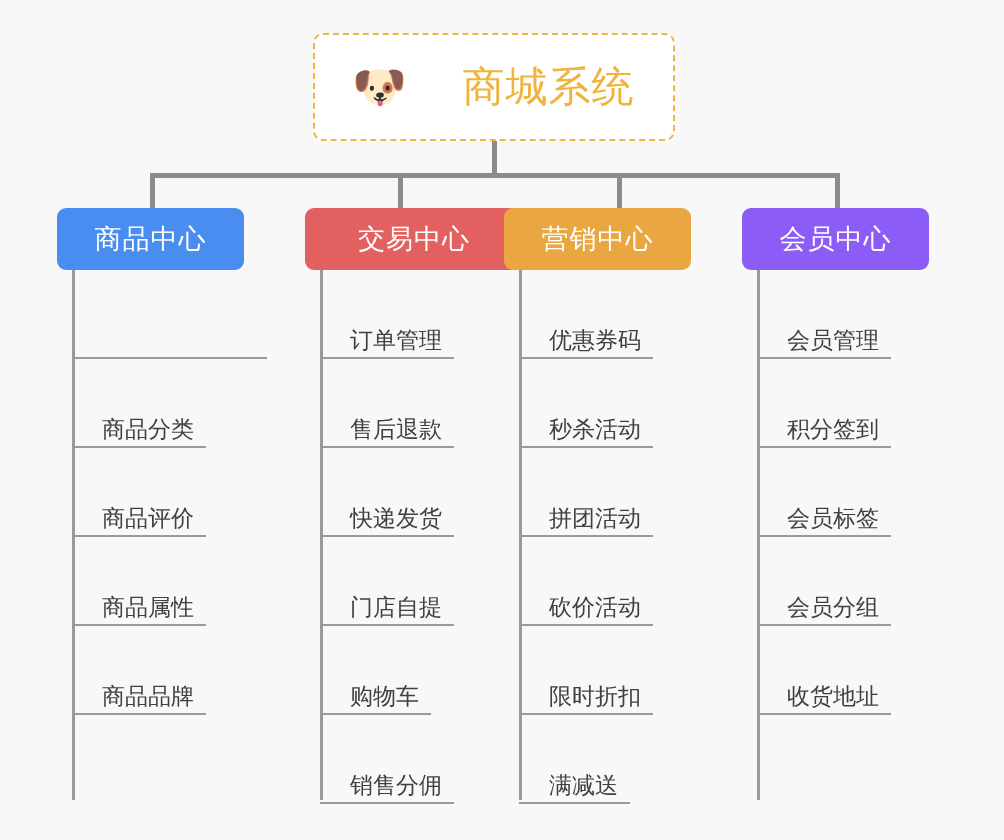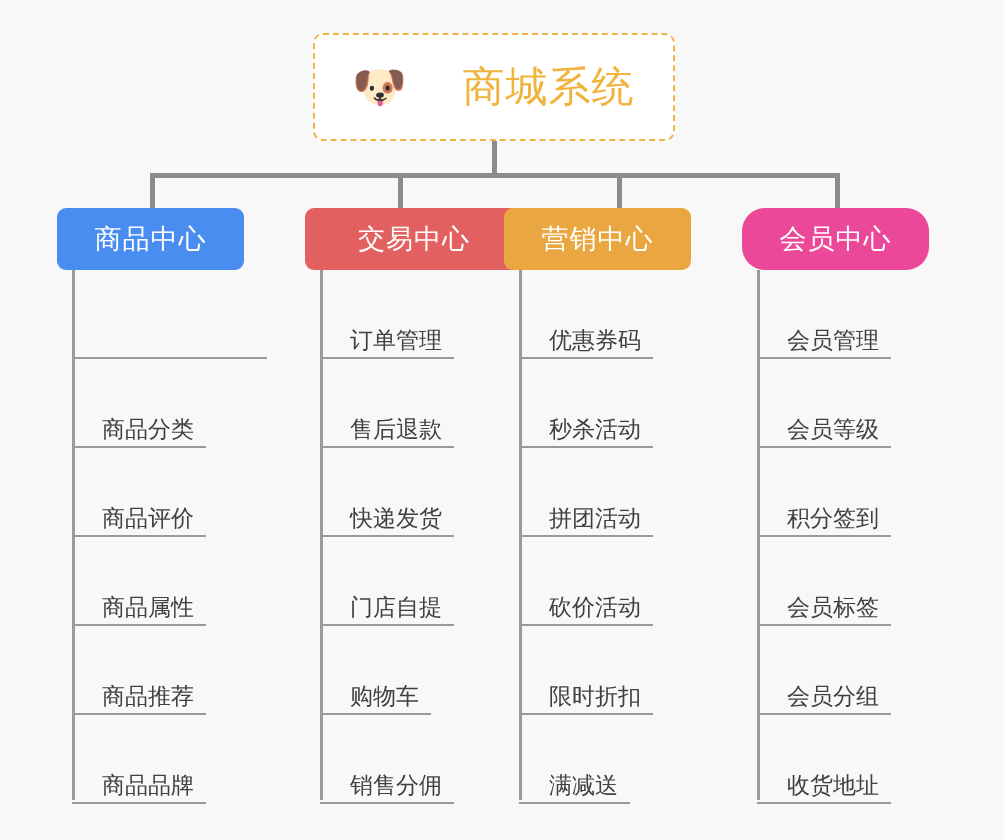--- a/index.html
+++ b/index.html
@@ -99,21 +99,21 @@
     align-items: center;
     justify-content: center;
     color: #ffffff;
     font-size: 27px;
     letter-spacing: 1px;
     box-sizing: border-box;
   }
   .branch.b0 .branch-header { width: 187px; background: #4a8df0; }
   .branch.b1 .branch-header { width: 218px; background: #e2605f; }
   .branch.b2 .branch-header { width: 187px; background: #eaa741; }
-  .branch.b3 .branch-header { width: 187px; background: #ec4899; border-radius: 23px; }
+  .branch.b3 .branch-header { width: 187px; background: #8b5cf6; }
 
   
   .spine {
     position: absolute;
     left: 15px;
     top: 62px;
     width: 3px;
     background: #9a9a9a;
   }
   .branch.b0 .spine { height: 530px; }
@@ -179,24 +179,20 @@
       </div>
       <div class="leaf">
         <span class="leaf-label">商品评价</span>
         <span class="leaf-underline" style="width: 134px;"></span>
       </div>
       <div class="leaf">
         <span class="leaf-label">商品属性</span>
         <span class="leaf-underline" style="width: 134px;"></span>
       </div>
       <div class="leaf">
-        <span class="leaf-label">商品推荐</span>
-        <span class="leaf-underline" style="width: 134px;"></span>
-      </div>
-      <div class="leaf">
         <span class="leaf-label">商品品牌</span>
         <span class="leaf-underline" style="width: 134px;"></span>
       </div>
     </div>
   </div>
 
   <div class="branch b1">
     <div class="branch-header">交易中心</div>
     <div class="spine"></div>
     <div class="leaf-list">
@@ -260,24 +256,20 @@
 
   <div class="branch b3">
     <div class="branch-header">会员中心</div>
     <div class="spine"></div>
     <div class="leaf-list">
       <div class="leaf">
         <span class="leaf-label">会员管理</span>
         <span class="leaf-underline" style="width: 134px;"></span>
       </div>
       <div class="leaf">
-        <span class="leaf-label">会员等级</span>
-        <span class="leaf-underline" style="width: 134px;"></span>
-      </div>
-      <div class="leaf">
         <span class="leaf-label">积分签到</span>
         <span class="leaf-underline" style="width: 134px;"></span>
       </div>
       <div class="leaf">
         <span class="leaf-label">会员标签</span>
         <span class="leaf-underline" style="width: 134px;"></span>
       </div>
       <div class="leaf">
         <span class="leaf-label">会员分组</span>
         <span class="leaf-underline" style="width: 134px;"></span>

